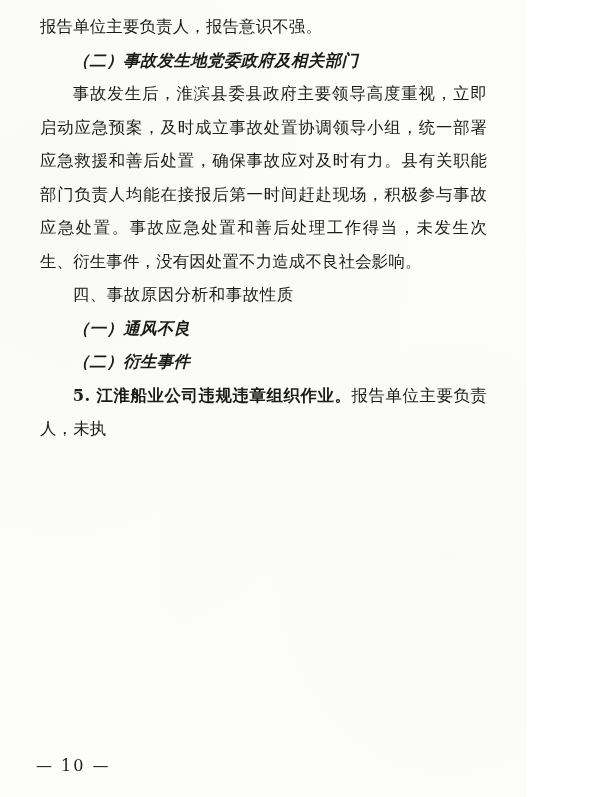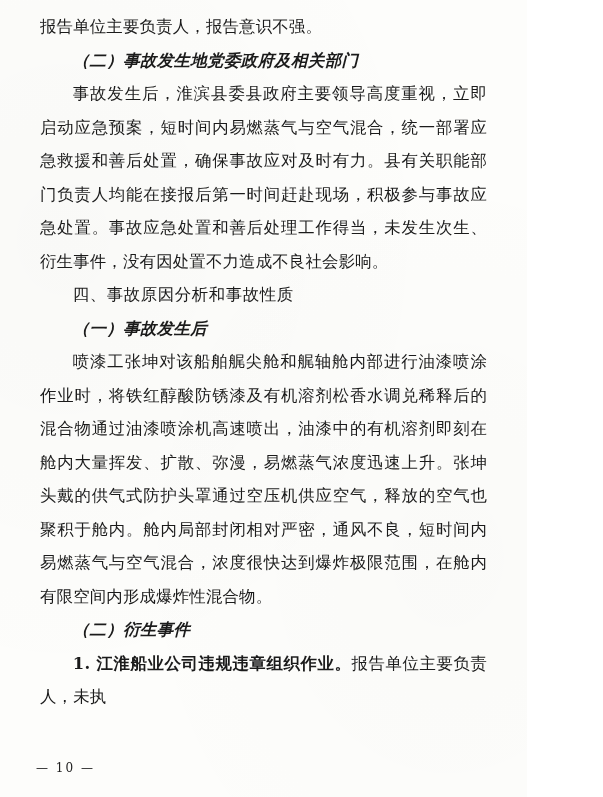--- a/index.html
+++ b/index.html
@@ -61,49 +61,48 @@
   .numbered .lead {
     font-weight: bold;
   }
   .footer {
     position: absolute;
     left: 0;
     right: 0;
     bottom: 22px;
     text-align: left;
     padding-left: 36px;
-    font-size: 12px;
+    font-size: 16px;
     letter-spacing: 2px;
     color: #222;
   }
   .page-number {
     display: inline-block;
   }
 </style>
 </head>
 <body>
 
 <div class="page">
   <div class="doc-body">
 
     <p class="para flush">报告单位主要负责人，报告意识不强。</p>
 
     <p class="sub-heading">（二）事故发生地党委政府及相关部门</p>
 
-    <p class="para">事故发生后，淮滨县委县政府主要领导高度重视，立即启动应急预案，短时间内易燃蒸气与空气混合，统一部署应急救援和善后处置，确保事故应对及时有力。县有关职能部门负责人均能在接报后第一时间赶赴现场，积极参与事故应急处置。事故应急处置和善后处理工作得当，未发生次生、衍生事件，没有因处置不力造成不良社会影响。</p>
+    <p class="para">事故发生后，淮滨县委县政府主要领导高度重视，立即启动应急预案，及时成立事故处置协调领导小组，统一部署应急救援和善后处置，确保事故应对及时有力。县有关职能部门负责人均能在接报后第一时间赶赴现场，积极参与事故应急处置。事故应急处置和善后处理工作得当，未发生次生、衍生事件，没有因处置不力造成不良社会影响。</p>
 
     <p class="heading">四、事故原因分析和事故性质</p>
 
-    <p class="sub-heading">（一）事故发生后</p>
+    <p class="sub-heading">（一）通风不良</p>
 
-    <p class="para">喷漆工张坤对该船舶艉尖舱和艉轴舱内部进行油漆喷涂作业时，将铁红醇酸防锈漆及有机溶剂松香水调兑稀释后的混合物通过油漆喷涂机高速喷出，油漆中的有机溶剂即刻在舱内大量挥发、扩散、弥漫，易燃蒸气浓度迅速上升。张坤头戴的供气式防护头罩通过空压机供应空气，释放的空气也聚积于舱内。舱内局部封闭相对严密，通风不良，短时间内易燃蒸气与空气混合，浓度很快达到爆炸极限范围，在舱内有限空间内形成爆炸性混合物。</p>
 
 
     <p class="sub-heading">（二）衍生事件</p>
 
-    <p class="numbered"><span class="lead">1. 江淮船业公司违规违章组织作业。</span><span>报告单位主要负责人，未执</span></p>
+    <p class="numbered"><span class="lead">5. 江淮船业公司违规违章组织作业。</span><span>报告单位主要负责人，未执</span></p>
 
   </div>
 
   <div class="footer">
     <span class="page-number">— 10 —</span>
   </div>
 </div>
 
 </body></html>

